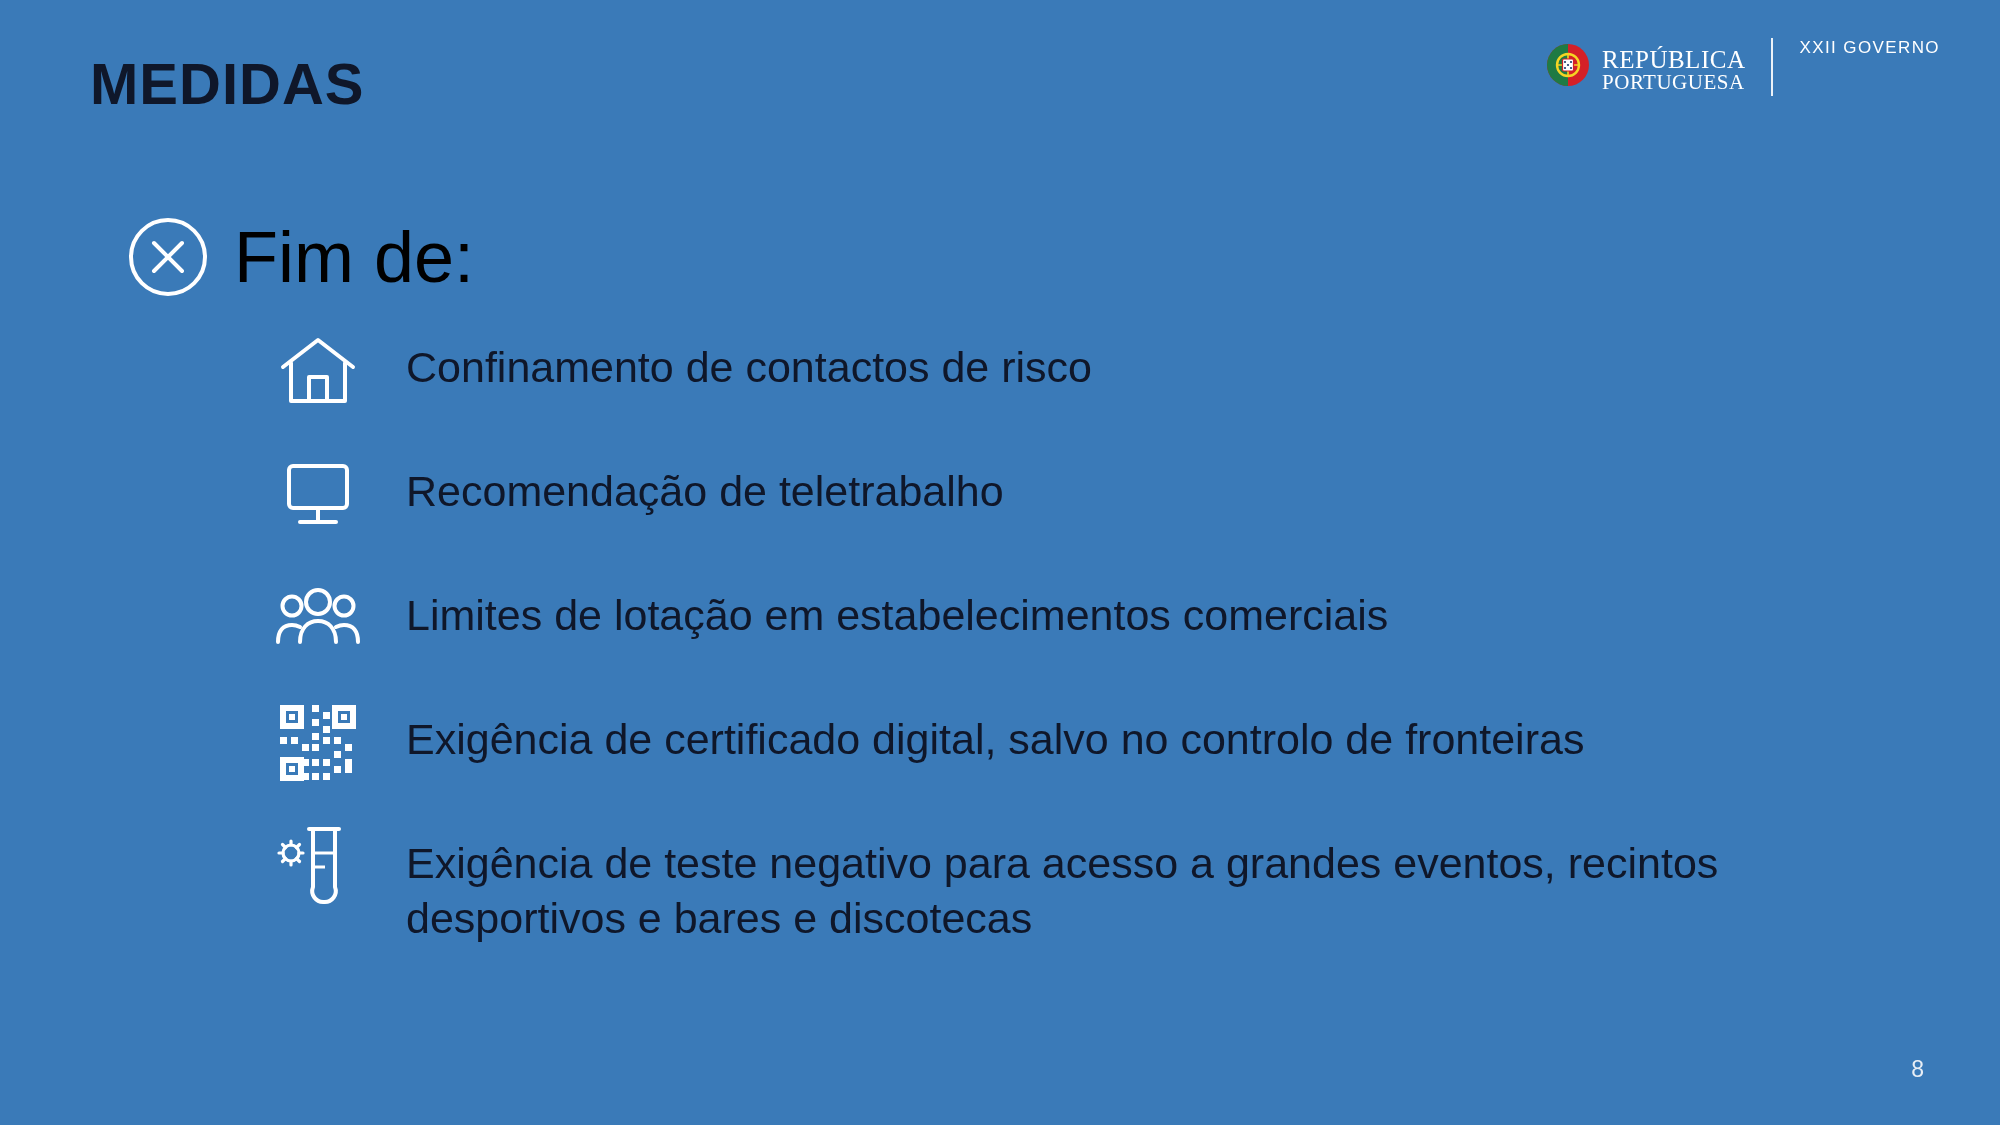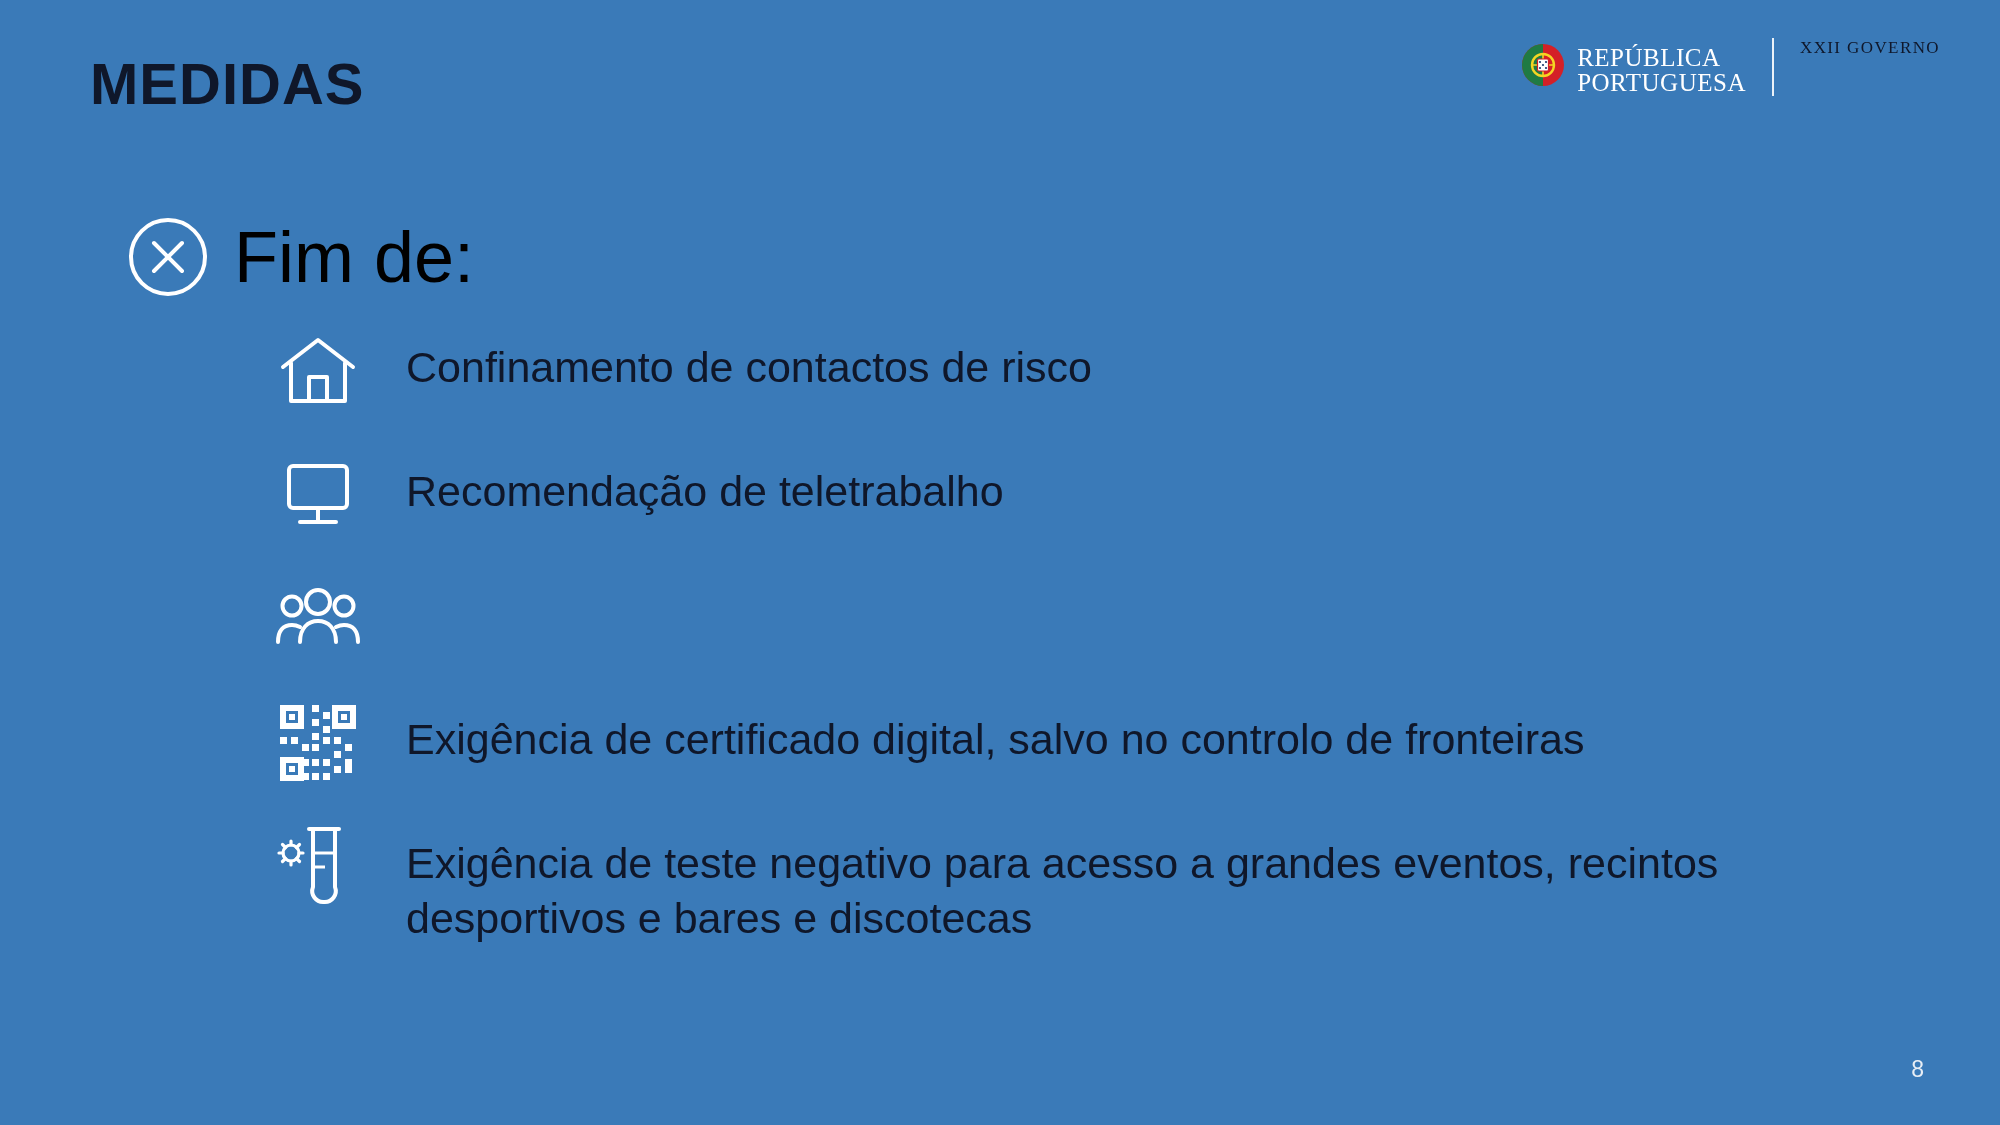--- a/index.html
+++ b/index.html
@@ -51,35 +51,35 @@
     justify-content: center;
     color: #ffffff;
     font-family: "Liberation Serif", serif;
     line-height: 1.02;
   }
   .brand-republica .l1 {
     font-size: 25px;
     letter-spacing: 0.5px;
   }
   .brand-republica .l2 {
-    font-size: 25px;
+    font-size: 21px;
     letter-spacing: 0.5px;
   }
   .brand-divider {
     width: 2px;
     height: 58px;
     background: #ffffff;
     opacity: 0.9;
     margin: 0 26px;
   }
   .brand-gov {
-    color: #0f172a;
+    color: #ffffff;
     font-size: 17px;
     letter-spacing: 1.4px;
-    font-family: Liberation Serif, serif;
+    font-family: Liberation Sans, sans-serif;
   }
 
   
   .headline-row {
     position: absolute;
     left: 126px;
     top: 215px;
     display: flex;
     align-items: center;
   }
@@ -208,20 +208,21 @@
       <div class="item-icon">
         <svg width="92" height="70" viewBox="0 0 92 70" xmlns="http://www.w3.org/2000/svg">
           <circle cx="46" cy="18" r="12" fill="none" stroke="#ffffff" stroke-width="4"></circle>
           <circle cx="20" cy="22" r="9.5" fill="none" stroke="#ffffff" stroke-width="4"></circle>
           <circle cx="72" cy="22" r="9.5" fill="none" stroke="#ffffff" stroke-width="4"></circle>
           <path d="M28 58 C28 44 36 37 46 37 C56 37 64 44 64 58" fill="none" stroke="#ffffff" stroke-width="4" stroke-linecap="round"></path>
           <path d="M6 58 C6 47 11 41 20 41 C23 41 26 42 28 43" fill="none" stroke="#ffffff" stroke-width="4" stroke-linecap="round"></path>
           <path d="M86 58 C86 47 81 41 72 41 C69 41 66 42 64 43" fill="none" stroke="#ffffff" stroke-width="4" stroke-linecap="round"></path>
         </svg>
       </div>
+      <div class="item-text">Limites de lotação em estabelecimentos  comerciais</div>
     </div>
 
     <div class="item item-4">
       <div class="item-icon">
         <svg width="84" height="84" viewBox="0 0 84 84" xmlns="http://www.w3.org/2000/svg">
           <g fill="#ffffff">
             <path d="M4 4 h24 v24 h-24 z M10 10 v12 h12 v-12 z" fill-rule="evenodd"></path>
             <path d="M56 4 h24 v24 h-24 z M62 10 v12 h12 v-12 z" fill-rule="evenodd"></path>
             <path d="M4 56 h24 v24 h-24 z M10 62 v12 h12 v-12 z" fill-rule="evenodd"></path>
             <rect x="13" y="13" width="6" height="6"></rect>

